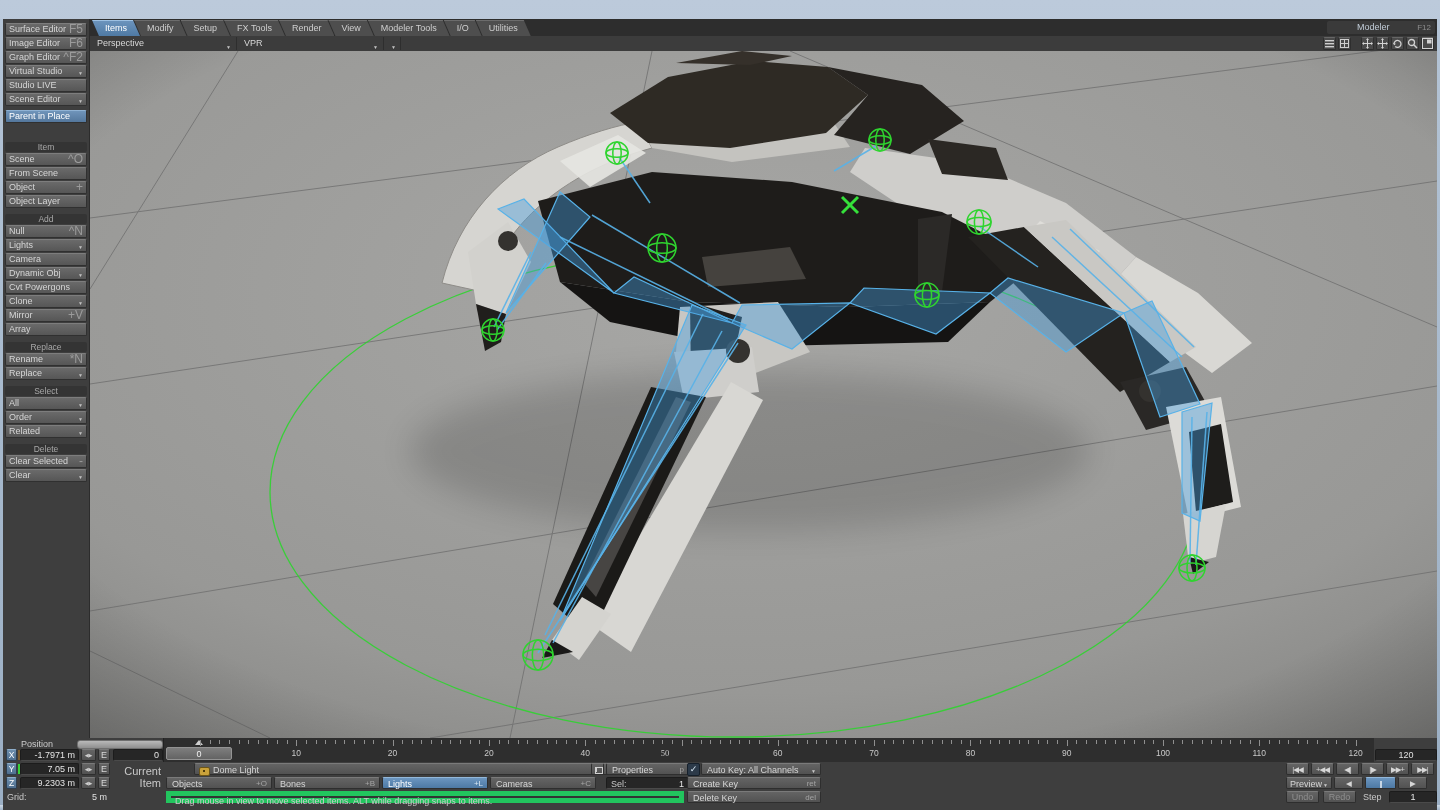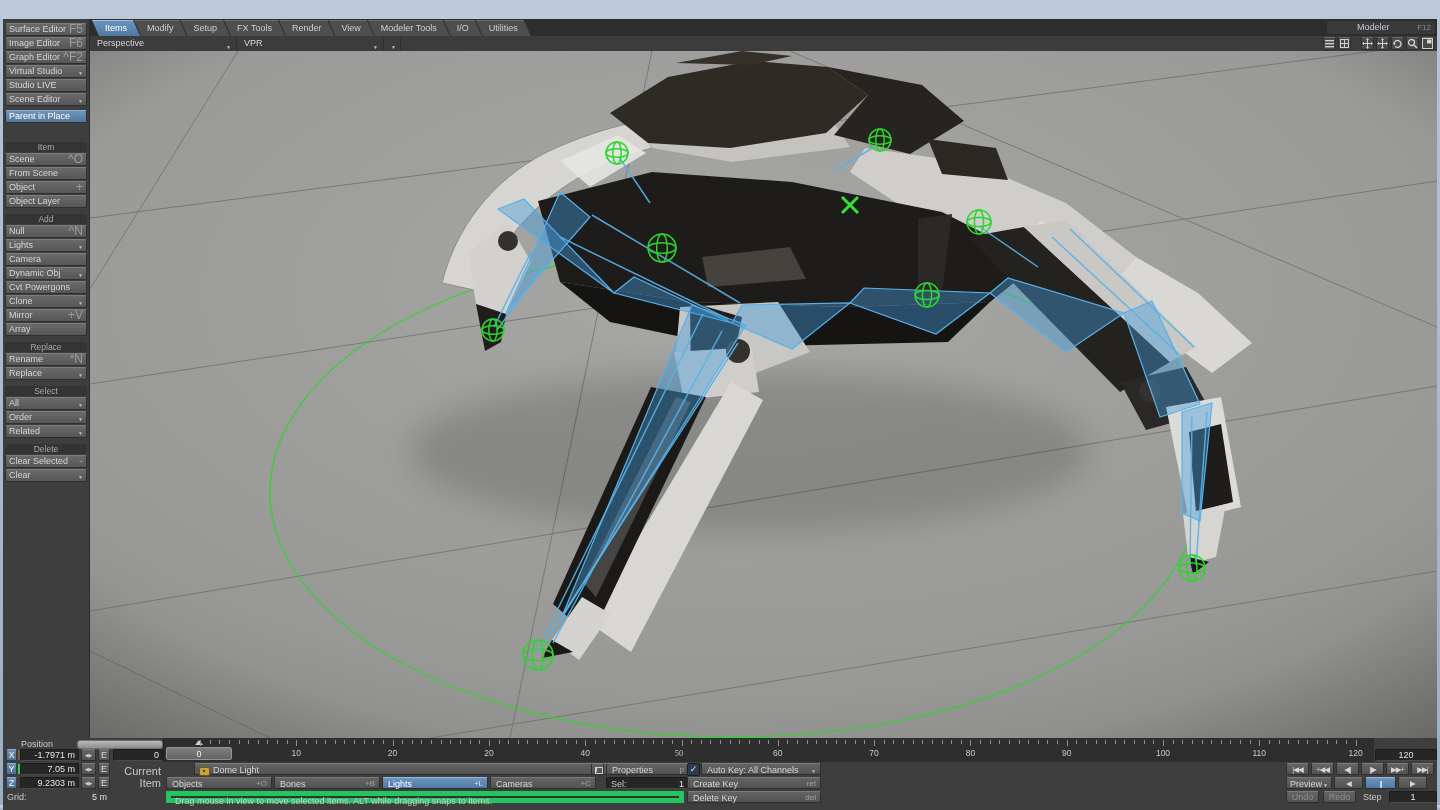--- a/index.html
+++ b/index.html
@@ -526,21 +526,21 @@
           <div class="tick" style="left: 430.83px; height: 4px;"></div>
           <div class="tick" style="left: 440.46px; height: 4px;"></div>
           <div class="tick" style="left: 450.09px; height: 4px;"></div>
           <div class="tick" style="left: 459.72px; height: 4px;"></div>
           <div class="tick" style="left: 469.35px; height: 4px;"></div>
           <div class="tick" style="left: 478.98px; height: 4px;"></div>
           <div class="tick" style="left: 488.61px; height: 4px;"></div>
           <div class="tick" style="left: 498.24px; height: 4px;"></div>
           <div class="tick" style="left: 507.87px; height: 4px;"></div>
           <div class="tick" style="left: 517.5px; height: 6px;"></div>
-          <div class="tick-label" style="left: 515px; font-family: Liberation Serif, serif;">50</div>
+          <div class="tick-label" style="left: 501px; font-family: Liberation Serif, serif;">50</div>
           <div class="tick" style="left: 527.13px; height: 4px;"></div>
           <div class="tick" style="left: 536.76px; height: 4px;"></div>
           <div class="tick" style="left: 546.39px; height: 4px;"></div>
           <div class="tick" style="left: 556.02px; height: 4px;"></div>
           <div class="tick" style="left: 565.65px; height: 4px;"></div>
           <div class="tick" style="left: 575.28px; height: 4px;"></div>
           <div class="tick" style="left: 584.91px; height: 4px;"></div>
           <div class="tick" style="left: 594.54px; height: 4px;"></div>
           <div class="tick" style="left: 604.17px; height: 4px;"></div>
           <div class="tick" style="left: 613.8px; height: 6px;"></div>

